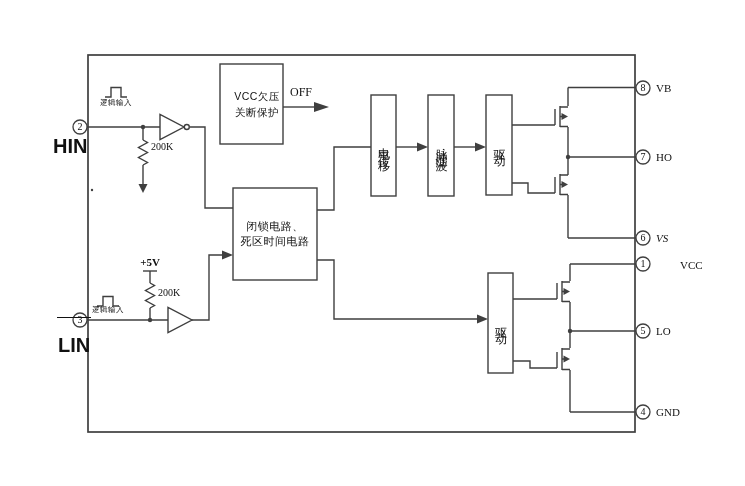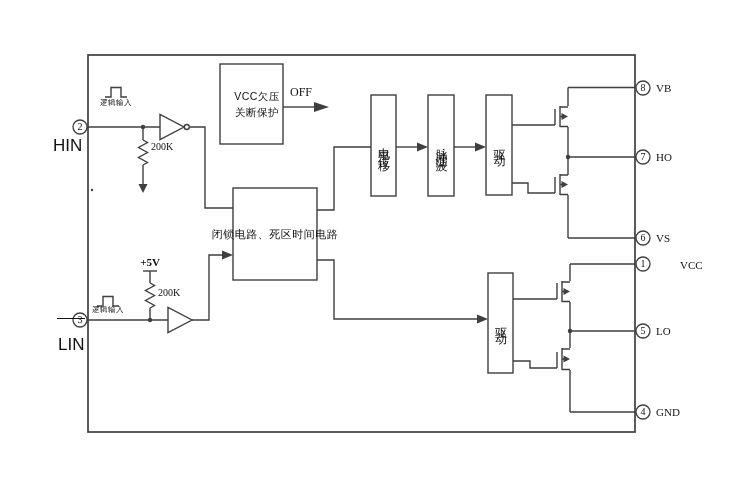--- a/index.html
+++ b/index.html
@@ -10,21 +10,21 @@
   .center{display:flex;align-items:center;justify-content:center;text-align:center;}
   .block-cn{font-size:10.5px;line-height:16px;letter-spacing:0.5px;}
   .latch-cn{font-size:11px;line-height:15px;letter-spacing:0.5px;}
   .vtext{writing-mode:vertical-rl;text-orientation:upright;font-size:12px;letter-spacing:4px;
          display:flex;align-items:center;justify-content:center;}
   .serif{font-family:"Liberation Serif",serif;}
   .pinnum{width:14px;height:14px;line-height:14px;text-align:center;font-size:10px;
           font-family:"Liberation Serif",serif;}
   .pinlbl{height:14px;line-height:14px;font-size:11px;font-family:"Liberation Serif",serif;}
   .pinlbl-sm{font-size:11px;margin-left:24px;}
-  .bigpin{font-weight:normal;font-size:17px;width:34px;height:16px;line-height:16px;text-align:left;}
+  .bigpin{font-weight:bold;font-size:20px;width:34px;height:16px;line-height:16px;text-align:right;}
   .overbar{border-top:1.6px solid #111;padding:16px 1px;}
   .tiny{font-size:7.5px;letter-spacing:0.5px;}
 </style>
 </head>
 <body>
 
 <div id="canvas">
 
 <svg id="geom" width="745" height="486" viewBox="0 0 745 486">
   <g stroke="#3f3f3f" stroke-width="1.4" fill="none">
@@ -107,21 +107,21 @@
     <circle cx="643" cy="331" r="7"></circle>
     <circle cx="643" cy="412" r="7"></circle>
   </g>
 </svg>
 
 <div class="lbl center block-cn" style="left:221px;top:66px;width:72px;height:76px;flex-direction:column;">
   <div>VCC欠压</div>
   <div>关断保护</div>
 </div>
 
-<div class="lbl center latch-cn" style="left:234px;top:190px;width:82px;height:88px;flex-direction:row;">
+<div class="lbl center latch-cn" style="left:234px;top:190px;width:82px;height:88px;flex-direction:column;">
   <div>闭锁电路、</div>
   <div>死区时间电路</div>
 </div>
 
 <div class="lbl vtext" style="left:371px;top:95px;width:25px;height:101px;">电平位移</div>
 <div class="lbl vtext" style="left:428px;top:95px;width:26px;height:101px;">脉冲滤波</div>
 <div class="lbl vtext" style="left:486px;top:95px;width:26px;height:100px;letter-spacing:5px;">驱动</div>
 <div class="lbl vtext" style="left:488px;top:273px;width:25px;height:100px;letter-spacing:5px;">驱动</div>
 
 <div class="lbl center serif" style="left:286px;top:86px;width:30px;height:13px;font-size:12px;">OFF</div>
@@ -136,21 +136,21 @@
 <div class="lbl pinnum" style="left:73px;top:313px;">3</div>
 <div class="lbl bigpin" style="left:57px;top:337px;"><span class="overbar">LIN</span></div>
 
 <div class="lbl pinnum" style="left:636px;top:81px;">8</div>
 <div class="lbl pinlbl" style="left:656px;top:81px;">VB</div>
 
 <div class="lbl pinnum" style="left:636px;top:150px;">7</div>
 <div class="lbl pinlbl" style="left:656px;top:150px;">HO</div>
 
 <div class="lbl pinnum" style="left:636px;top:231px;">6</div>
-<div class="lbl pinlbl" style="left:656px;top:231px;">VS</div>
+<div class="lbl pinlbl" style="left:656px;top:231px;font-style:italic;">VS</div>
 
 <div class="lbl pinnum" style="left:636px;top:257px;">1</div>
 <div class="lbl pinlbl pinlbl-sm" style="left:656px;top:258px;">VCC</div>
 
 <div class="lbl pinnum" style="left:636px;top:324px;">5</div>
 <div class="lbl pinlbl" style="left:656px;top:324px;">LO</div>
 
 <div class="lbl pinnum" style="left:636px;top:405px;">4</div>
 <div class="lbl pinlbl" style="left:656px;top:405px;">GND</div>
 

